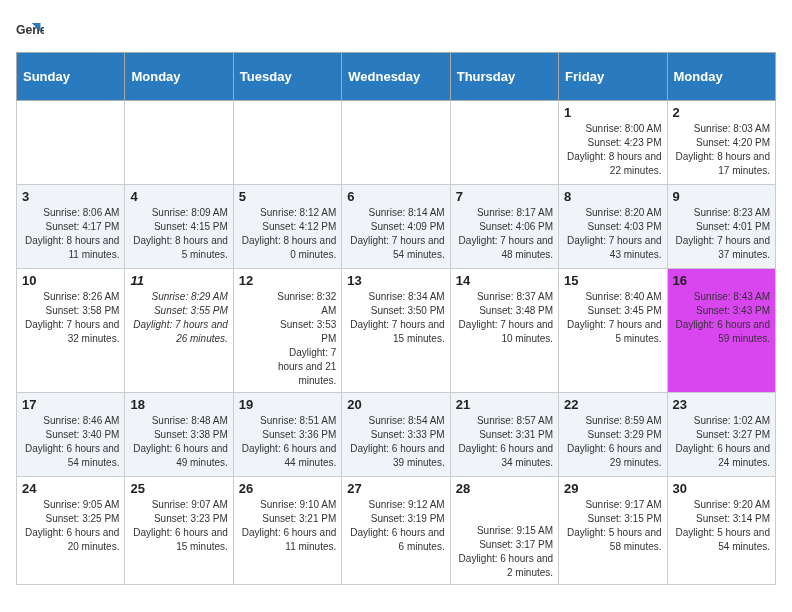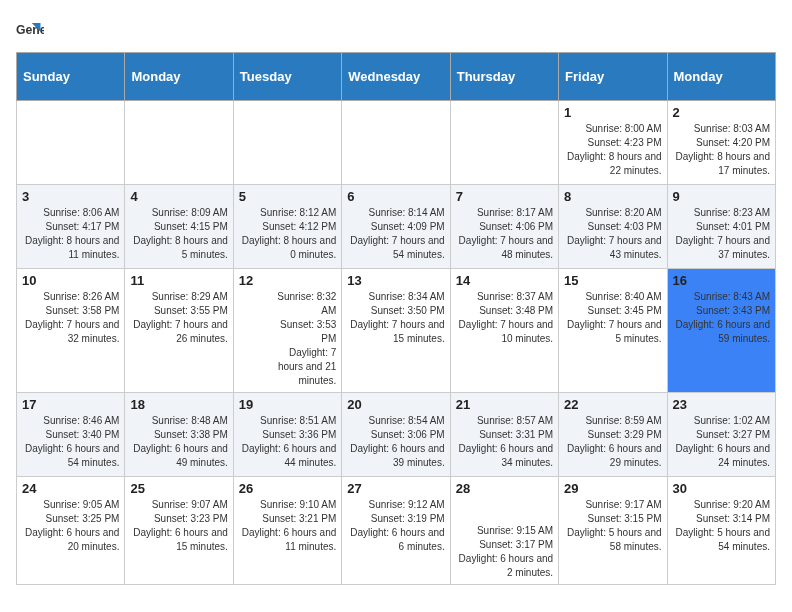--- a/index.html
+++ b/index.html
@@ -178,21 +178,21 @@
 Daylight: 7 hours and 37 minutes.</div>
         </td>
       </tr>
       <tr>
         <td style="background: rgb(255, 255, 255);">
           <span class="day-number">10</span>
           <div class="day-info" style="white-space: pre-line;">Sunrise: 8:26 AM
 Sunset: 3:58 PM
 Daylight: 7 hours and 32 minutes.</div>
         </td>
-        <td style="background: rgb(255, 255, 255);">
+        <td style="background: rgb(255, 255, 255); font-style: italic;">
           <span class="day-number">11</span>
           <div class="day-info" style="white-space: pre-line;">Sunrise: 8:29 AM
 Sunset: 3:55 PM
 Daylight: 7 hours and 26 minutes.</div>
         </td>
         <td style="background: rgb(255, 255, 255);">
           <span class="day-number">12</span>
           <div class="day-info" style="white-space: pre-line; margin-left: 27px;">Sunrise: 8:32 AM
 Sunset: 3:53 PM
 Daylight: 7 hours and 21 minutes.</div>
@@ -208,21 +208,21 @@
           <div class="day-info" style="white-space: pre-line;">Sunrise: 8:37 AM
 Sunset: 3:48 PM
 Daylight: 7 hours and 10 minutes.</div>
         </td>
         <td style="background: rgb(255, 255, 255);">
           <span class="day-number">15</span>
           <div class="day-info" style="white-space: pre-line;">Sunrise: 8:40 AM
 Sunset: 3:45 PM
 Daylight: 7 hours and 5 minutes.</div>
         </td>
-        <td style="background: #3b82f6; margin-top: 48px;">
+        <td style="background: #d946ef; margin-top: 48px;">
           <span class="day-number">16</span>
           <div class="day-info" style="white-space: pre-line;">Sunrise: 8:43 AM
 Sunset: 3:43 PM
 Daylight: 6 hours and 59 minutes.</div>
         </td>
       </tr>
       <tr>
         <td style="background: rgb(240, 244, 248);">
           <span class="day-number">17</span>
           <div class="day-info" style="white-space: pre-line;">Sunrise: 8:46 AM
@@ -237,21 +237,21 @@
         </td>
         <td style="background: rgb(240, 244, 248);">
           <span class="day-number">19</span>
           <div class="day-info" style="white-space: pre-line;">Sunrise: 8:51 AM
 Sunset: 3:36 PM
 Daylight: 6 hours and 44 minutes.</div>
         </td>
         <td style="background: rgb(240, 244, 248);">
           <span class="day-number">20</span>
           <div class="day-info" style="white-space: pre-line;">Sunrise: 8:54 AM
-Sunset: 3:06 PM
+Sunset: 3:33 PM
 Daylight: 6 hours and 39 minutes.</div>
         </td>
         <td style="background: rgb(240, 244, 248);">
           <span class="day-number">21</span>
           <div class="day-info" style="white-space: pre-line;">Sunrise: 8:57 AM
 Sunset: 3:31 PM
 Daylight: 6 hours and 34 minutes.</div>
         </td>
         <td style="background: rgb(240, 244, 248);">
           <span class="day-number">22</span>

